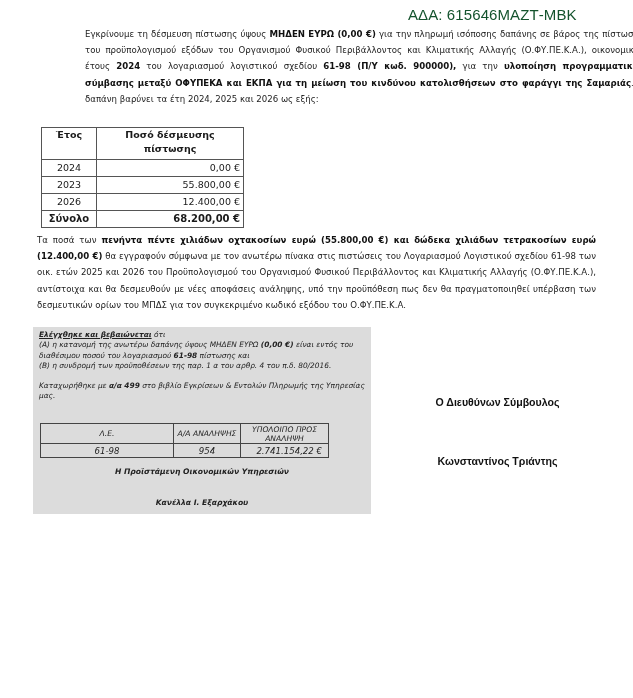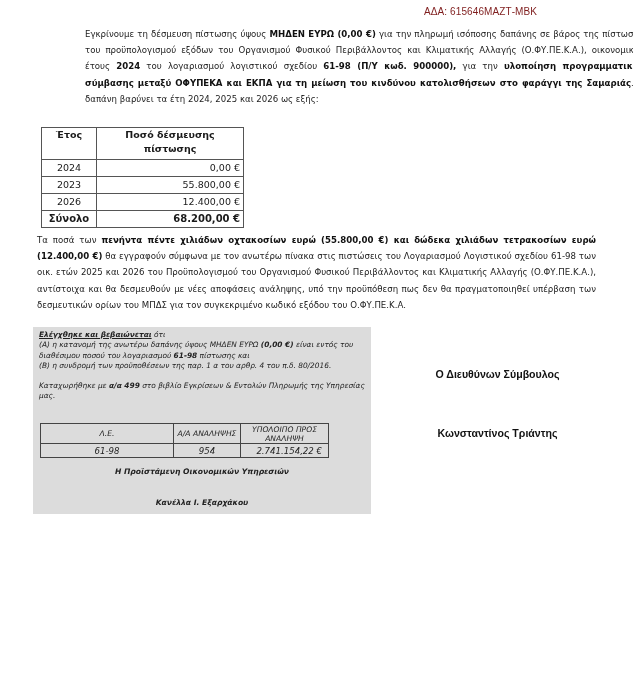--- a/index.html
+++ b/index.html
@@ -1,17 +1,17 @@
 <!DOCTYPE html>
 <html><head>
 <meta charset="utf-8">
 <style>
   html, body { margin:0; padding:0; background:#ffffff; }
   body { width:633px; height:698px; position:relative; overflow:hidden; font-family:"DejaVu Sans", sans-serif; color:#1a1a1a; }
-  .ada { position:absolute; left:424px; top:6px; font-family:"Liberation Sans", sans-serif; font-size:10px; color:#7f1d1d; letter-spacing:0.1px; }
+  .ada { position:absolute; left:408px; top:6px; font-family:"Liberation Sans", sans-serif; font-size:15px; color:#14532d; letter-spacing:0.1px; }
   .para { position:absolute; left:37px; width:559px; font-size:8.6px; line-height:16.2px; text-align:justify; color:#222; }
   .para b { font-weight:bold; color:#111; }
   .p1 { top:26px;margin-left:48px; }
   .p2 { top:232px; }
   table { border-collapse:collapse; }
   .ctable { position:absolute; left:41px; top:127px; width:203px; font-size:9.5px; }
   .ctable td, .ctable th { border:1px solid #555; padding:0 3px; height:16px; line-height:14px; }
   .ctable th { font-weight:bold; vertical-align:top; }
   .ctable th.h1 { width:48px; height:31px; text-align:center; }
   .ctable th.h2 { text-align:center;margin-left:32px; }
@@ -24,21 +24,21 @@
   .gtext b { font-weight:bold; }
   .gtext .sp { height:10px; }
   .itable { position:absolute; left:7px; top:96px; width:289px; font-size:7.6px; color:#222; }
   .itable td { border:1px solid #444; text-align:center; padding:0 2px; line-height:9px; }
   .itable tr.hd td { height:19px; }
   .itable tr.rw td { height:13px; font-size:8.6px; line-height:12px; }
   .itable td.amt { text-align:right; padding-right:6px; }
   .gsig { position:absolute; left:0; width:338px; text-align:center; font-size:7.6px; font-weight:bold; color:#222; }
   .gsig1 { top:140px; }
   .gsig2 { top:171px; }
-  .sig { position:absolute; left:380px; width:235px; text-align:center; font-family:"Liberation Sans", sans-serif; font-weight:bold; font-size:10.6px; color:#111; }
+  .sig { position:absolute; left:380px; width:235px; text-align:center; font-family:"Liberation Sans", sans-serif; font-weight:bold; font-size:10.6px; color:#111;margin-top:28px; }
   .sig1 { top:368px; }
   .sig2 { top:427px; }
 </style>
 </head>
 <body>
 
 <div class="ada">ΑΔΑ: 615646ΜΑΖΤ-ΜΒΚ</div>
 
 <div class="para p1"><span>Εγκρίνουμε τη δέσμευση πίστωσης ύψους </span><b>ΜΗΔΕΝ ΕΥΡΩ (0,00 €)</b><span> για την πληρωμή ισόποσης δαπάνης σε βάρος της πίστωσης του προϋπολογισμού εξόδων του Οργανισμού Φυσικού Περιβάλλοντος και Κλιματικής Αλλαγής (Ο.ΦΥ.ΠΕ.Κ.Α.), οικονομικού έτους </span><b>2024</b><span> του λογαριασμού λογιστικού σχεδίου </span><b>61-98 (Π/Υ κωδ. 900000),</b><span> για την </span><b>υλοποίηση προγραμματικής σύμβασης μεταξύ ΟΦΥΠΕΚΑ και ΕΚΠΑ για τη μείωση του κινδύνου κατολισθήσεων στο φαράγγι της Σαμαριάς</b><span>. Η δαπάνη βαρύνει τα έτη 2024, 2025 και 2026 ως εξής:</span></div>
 

